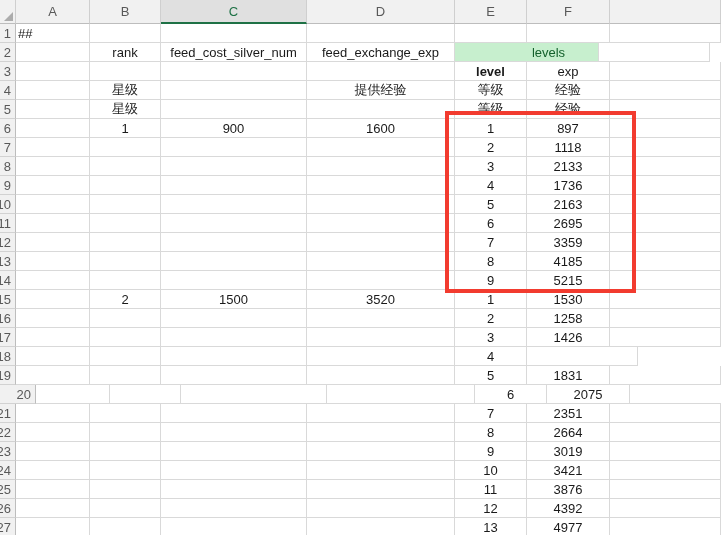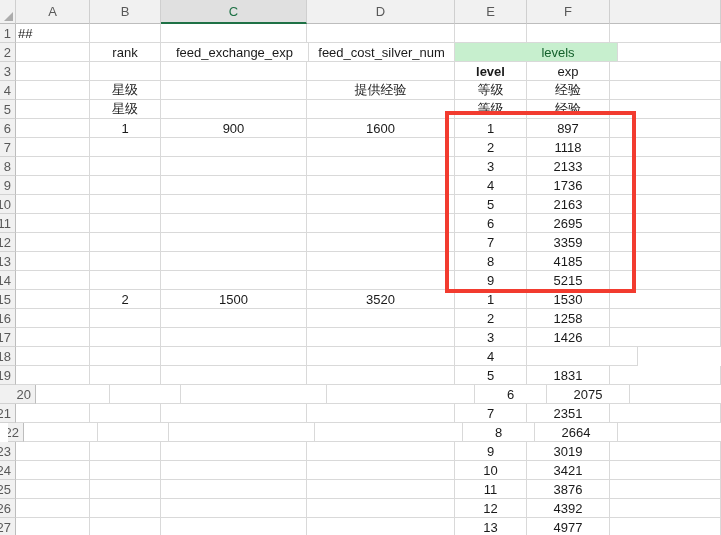--- a/index.html
+++ b/index.html
@@ -92,23 +92,23 @@
         <div class="c cell" style="width: 146px;"></div>
         <div class="c cell" style="width: 148px;"></div>
         <div class="c cell" style="width: 72px;"></div>
         <div class="c cell" style="width: 83px;"></div>
         <div class="c cell" style="width: 111px;"></div>
       </div>
       <div class="row">
         <div class="c rh" style="width: 16px;">2</div>
         <div class="c cell colA" style="width: 74px;"></div>
         <div class="c cell" style="width: 71px;">rank</div>
+        <div class="c cell" style="width: 146px;">feed_cost_silver_num</div>
         <div class="c cell" style="width: 148px;">feed_exchange_exp</div>
-        <div class="c cell" style="width: 146px;">feed_cost_silver_num</div>
-        <div class="c cell levels" style="width: 163px; padding-left: 44px;">levels</div>
+        <div class="c cell levels" style="width: 144px; padding-left: 44px;">levels</div>
         <div class="c cell" style="width: 111px;"></div>
       </div>
       <div class="row">
         <div class="c rh" style="width: 16px;">3</div>
         <div class="c cell colA" style="width: 74px;"></div>
         <div class="c cell" style="width: 71px;"></div>
         <div class="c cell" style="width: 146px;"></div>
         <div class="c cell" style="width: 148px;"></div>
         <div class="c cell" style="width: 72px; font-weight: bold;">level</div>
         <div class="c cell" style="width: 83px;">exp</div>
@@ -287,21 +287,21 @@
         <div class="c rh" style="width: 16px;">21</div>
         <div class="c cell colA" style="width: 74px;"></div>
         <div class="c cell" style="width: 71px;"></div>
         <div class="c cell" style="width: 146px;"></div>
         <div class="c cell" style="width: 148px;"></div>
         <div class="c cell" style="width: 72px;">7</div>
         <div class="c cell" style="width: 83px;">2351</div>
         <div class="c cell" style="width: 111px;"></div>
       </div>
       <div class="row">
-        <div class="c rh" style="width: 16px; margin-left: 8px;">22</div>
+        <div class="c rh" style="width: 16px;">22</div>
         <div class="c cell colA" style="width: 74px;"></div>
         <div class="c cell" style="width: 71px;"></div>
         <div class="c cell" style="width: 146px;"></div>
         <div class="c cell" style="width: 148px;"></div>
         <div class="c cell" style="width: 72px;">8</div>
         <div class="c cell" style="width: 83px;">2664</div>
         <div class="c cell" style="width: 111px;"></div>
       </div>
       <div class="row">
         <div class="c rh" style="width: 16px;">23</div>

